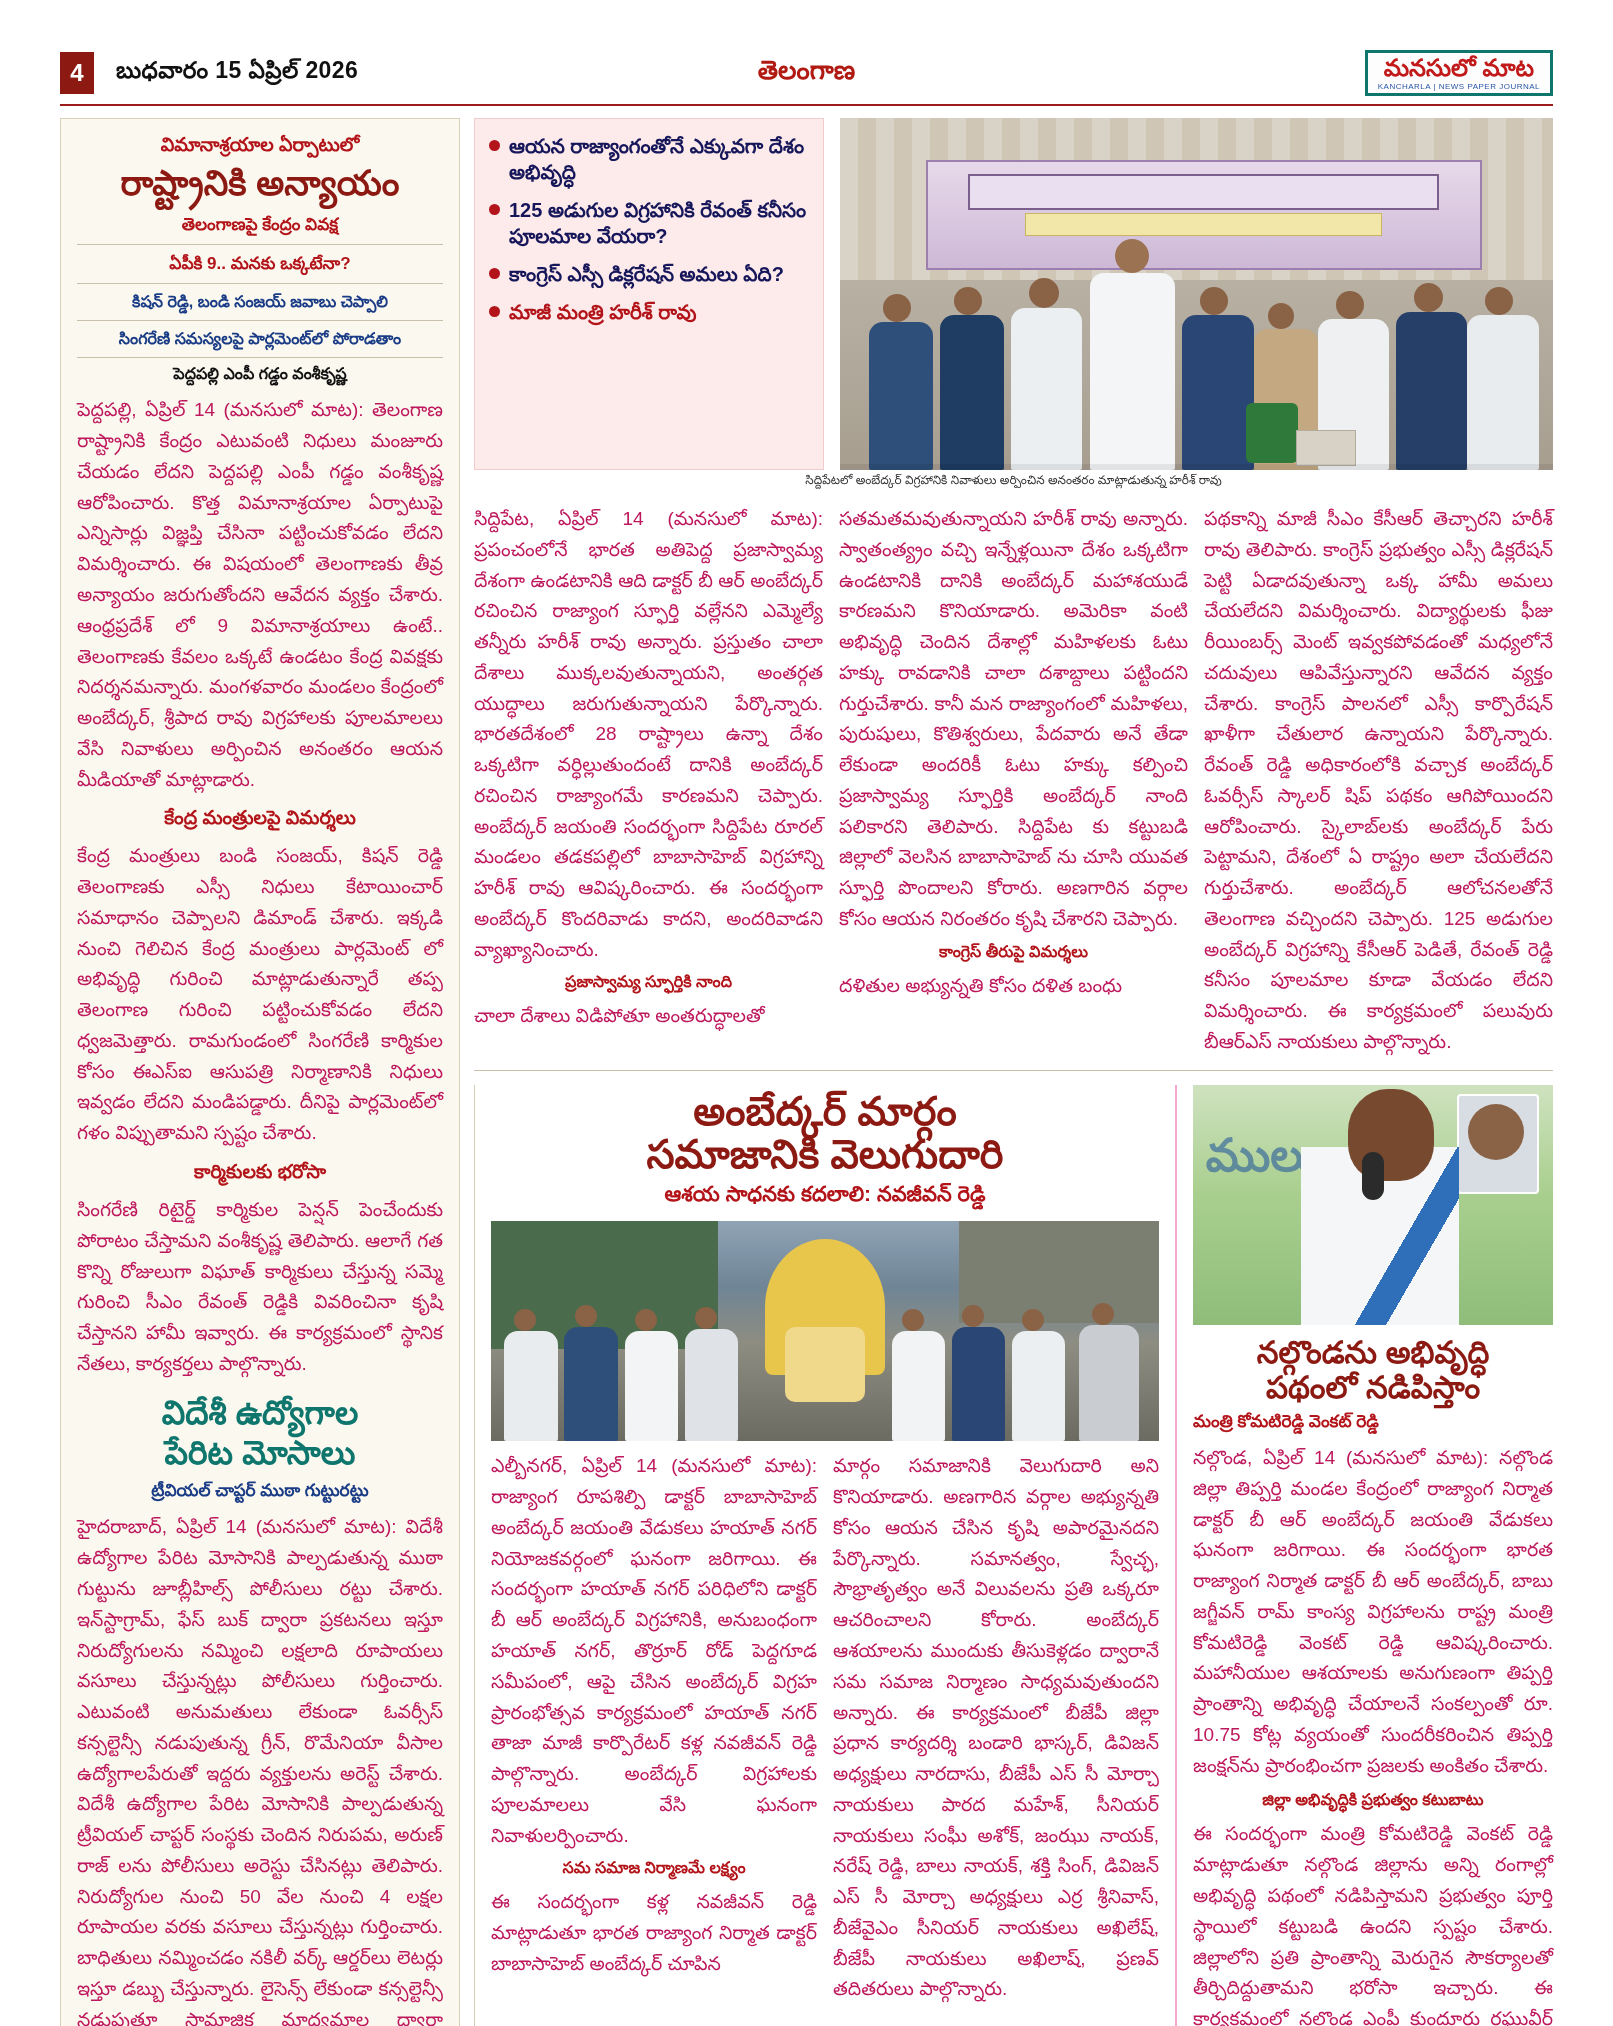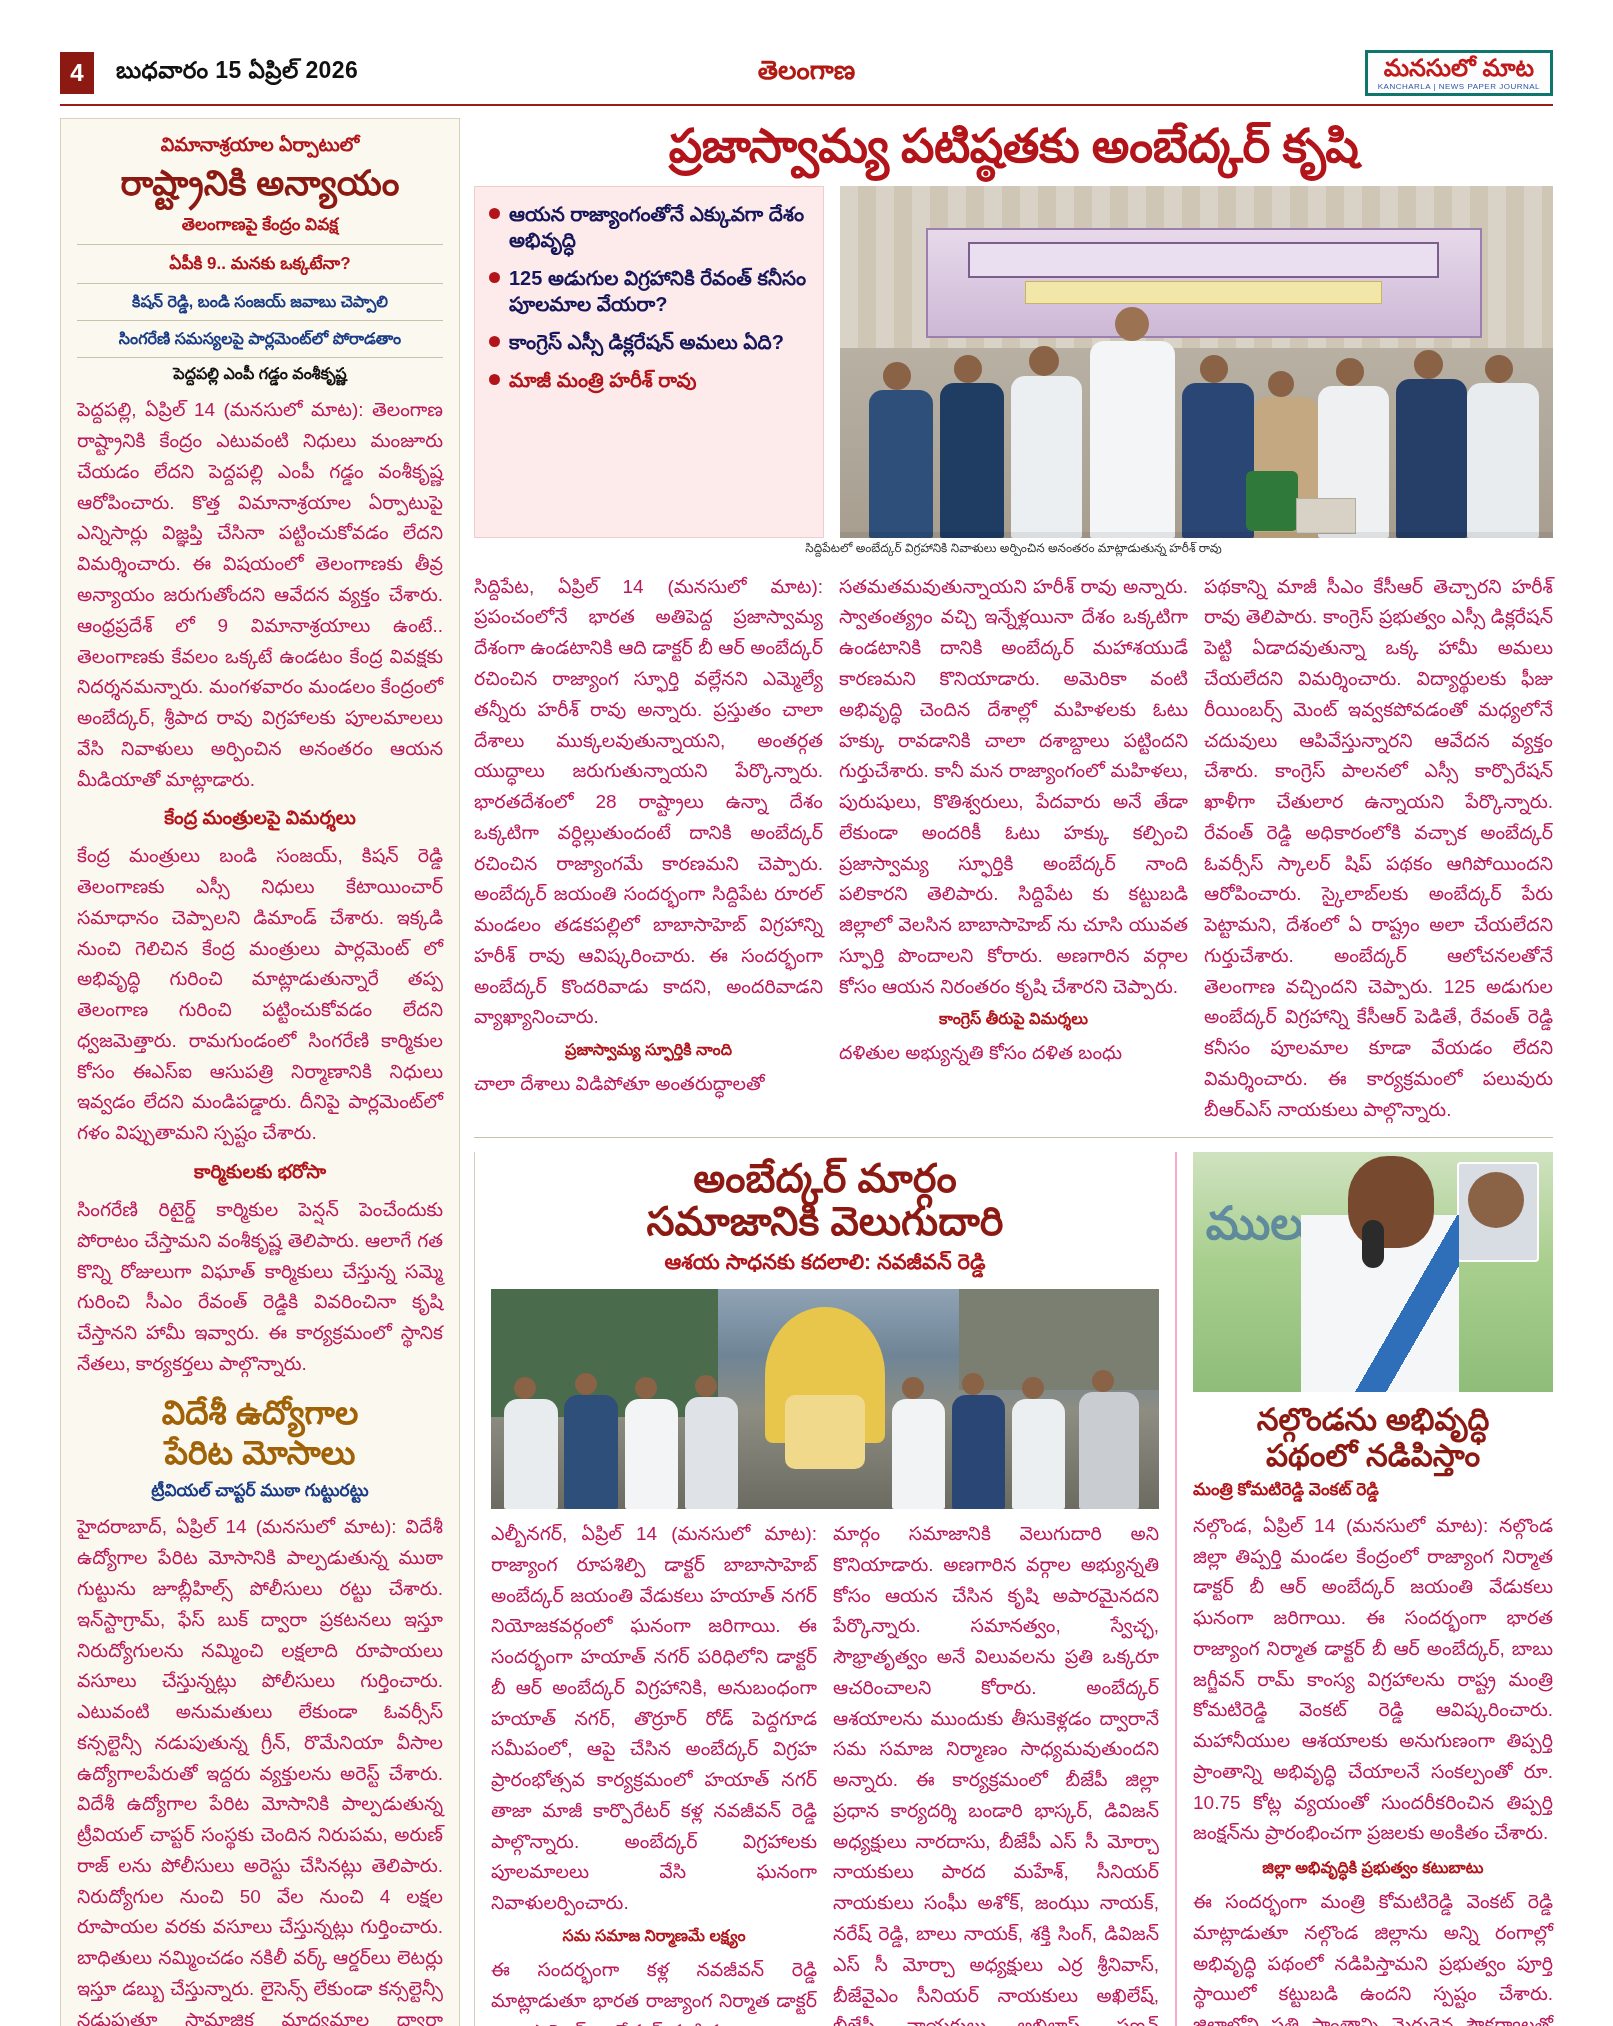--- a/index.html
+++ b/index.html
@@ -19,21 +19,21 @@
 
   .hl-small{color:#b3141a;font-weight:bold;font-size:19px;text-align:center;line-height:1.25;}
   .hl-big{color:#8c1a13;font-weight:bold;font-size:35px;text-align:center;line-height:1.15;margin:6px 0 10px 0;}
   .sub-red{color:#b3141a;font-weight:bold;font-size:17px;text-align:center;line-height:1.4;margin:4px 0;}
   .sub-blue{color:#1a3c86;font-weight:bold;font-size:16px;text-align:center;line-height:1.4;margin:4px 0;}
   .rule{border:0;border-top:1px solid #c9c2ab;margin:7px 0;}
   .byline{color:#111;font-weight:bold;font-size:16px;text-align:center;margin:6px 0 8px 0;}
   .body-text{font-size:19px;line-height:1.62;text-align:justify;color:#be185d;}
   .sec-head{color:#b3141a;font-weight:bold;font-size:19px;text-align:center;margin:12px 0 8px 0;}
   .sec-head-blue{color:#1a3c86;font-weight:bold;font-size:17px;text-align:center;margin:10px 0 8px 0;}
-  .big-head-left{color:#a16207;font-weight:bold;font-size:33px;text-align:center;line-height:1.15;margin:14px 0 8px 0;}
+  .big-head-left{color:#0f766e;font-weight:bold;font-size:33px;text-align:center;line-height:1.15;margin:14px 0 8px 0;}
 
   .lead-head{color:#b3141a;font-weight:bold;font-size:47px;text-align:center;line-height:1.1;margin:2px 0 14px 0;letter-spacing:-.5px;}
   .lead-row{display:flex;gap:16px;}
   .bullets{width:350px;flex:0 0 350px;background:#fdeaea;border:1px solid #f0cccc;box-sizing:border-box;padding:14px 14px 10px 14px;}
   .bullet{display:flex;gap:9px;margin-bottom:12px;}
   .bullet .dot{width:11px;height:11px;border-radius:50%;background:#b3141a;flex:0 0 11px;margin-top:7px;}
   .bullet .txt{color:#16165a;font-weight:bold;font-size:20px;line-height:1.3;}
   .bullet.last .txt{color:#b3141a;}
   .photo{position:relative;overflow:hidden;background:#cfcfcf;}
   .photo-main{flex:1;height:352px;}
@@ -98,21 +98,20 @@
       <div class="sec-head">కార్మికులకు భరోసా</div>
       <div class="body-text">సింగరేణి రిటైర్డ్ కార్మికుల పెన్షన్ పెంచేందుకు పోరాటం చేస్తామని వంశీకృష్ణ తెలిపారు. ఆలాగే గత కొన్ని రోజులుగా విఘాత్ కార్మికులు చేస్తున్న సమ్మె గురించి సీఎం రేవంత్ రెడ్డికి వివరించినా కృషి చేస్తానని హామీ ఇవ్వారు. ఈ కార్యక్రమంలో స్థానిక నేతలు, కార్యకర్తలు పాల్గొన్నారు.</div>
       <div class="big-head-left">విదేశీ ఉద్యోగాల</div>
       <div class="big-head-left" style="margin-top:-6px">పేరిట మోసాలు</div>
       <div class="sec-head-blue">ట్రీవియల్ చాప్టర్ ముఠా గుట్టురట్టు</div>
       <div class="body-text">హైదరాబాద్, ఏప్రిల్ 14 (మనసులో మాట): విదేశీ ఉద్యోగాల పేరిట మోసానికి పాల్పడుతున్న ముఠా గుట్టును జూబ్లీహిల్స్ పోలీసులు రట్టు చేశారు. ఇన్‌స్టాగ్రామ్, ఫేస్ బుక్ ద్వారా ప్రకటనలు ఇస్తూ నిరుద్యోగులను నమ్మించి లక్షలాది రూపాయలు వసూలు చేస్తున్నట్లు పోలీసులు గుర్తించారు. ఎటువంటి అనుమతులు లేకుండా ఓవర్సీస్ కన్సల్టెన్సీ నడుపుతున్న గ్రీన్, రొమేనియా వీసాల ఉద్యోగాలపేరుతో ఇద్దరు వ్యక్తులను అరెస్ట్ చేశారు. విదేశీ ఉద్యోగాల పేరిట మోసానికి పాల్పడుతున్న ట్రీవియల్ చాప్టర్ సంస్థకు చెందిన నిరుపమ, అరుణ్ రాజ్ లను పోలీసులు అరెస్టు చేసినట్లు తెలిపారు. నిరుద్యోగుల నుంచి 50 వేల నుంచి 4 లక్షల రూపాయల వరకు వసూలు చేస్తున్నట్లు గుర్తించారు. బాధితులు నమ్మించడం నకిలీ వర్క్ ఆర్డర్‌లు లెటర్లు ఇస్తూ డబ్బు చేస్తున్నారు. లైసెన్స్ లేకుండా కన్సల్టెన్సీ నడుపుతూ సామాజిక మాధ్యమాల ద్వారా నిరుద్యోగులను ఆకర్షిస్తున్నట్లు వివరించారు. ఇక కేవలం ఫీజ్ ఎమిషన్ ఇలా నిందితుల కోసం పోలీసులు గాలిస్తున్నారు. ఈ ముఠాపై ఇప్పటికే కేసీపిఆర్ బీ పోలీస్ స్టేషన్ పరిధిలో పలు కేసులు ఉన్నట్లు గుర్తించారు. విదేశీ ఉద్యోగాల కోసం ప్రయత్నించే వారు అధికారిక పోర్టల్ లో ఏజెంట్ల వివరాలను సరిచూసుకోవాలని నిరుద్యోగులకు పోలీసులు సూచిస్తున్నారు. ఏజెంట్ల మాటలు నమ్మి లక్షల రూపాయలు పోగొట్టుకోవద్దని హెచ్చరించారు.</div>
     </div>
 
     <div class="col-right">
 
-      <div class="lead-head">ప్రజాస్వామ్య పటిష్ఠతకు అంబేద్కర్ కృషి</div>
 
       <div class="lead-row">
         <div class="bullets">
           <div class="bullet">
             <div class="dot"></div>
             <div class="txt">ఆయన రాజ్యాంగంతోనే ఎక్కువగా దేశం అభివృద్ధి</div>
           </div>
           <div class="bullet">
             <div class="dot"></div>
             <div class="txt">125 అడుగుల విగ్రహానికి రేవంత్ కనీసం పూలమాల వేయరా?</div>

